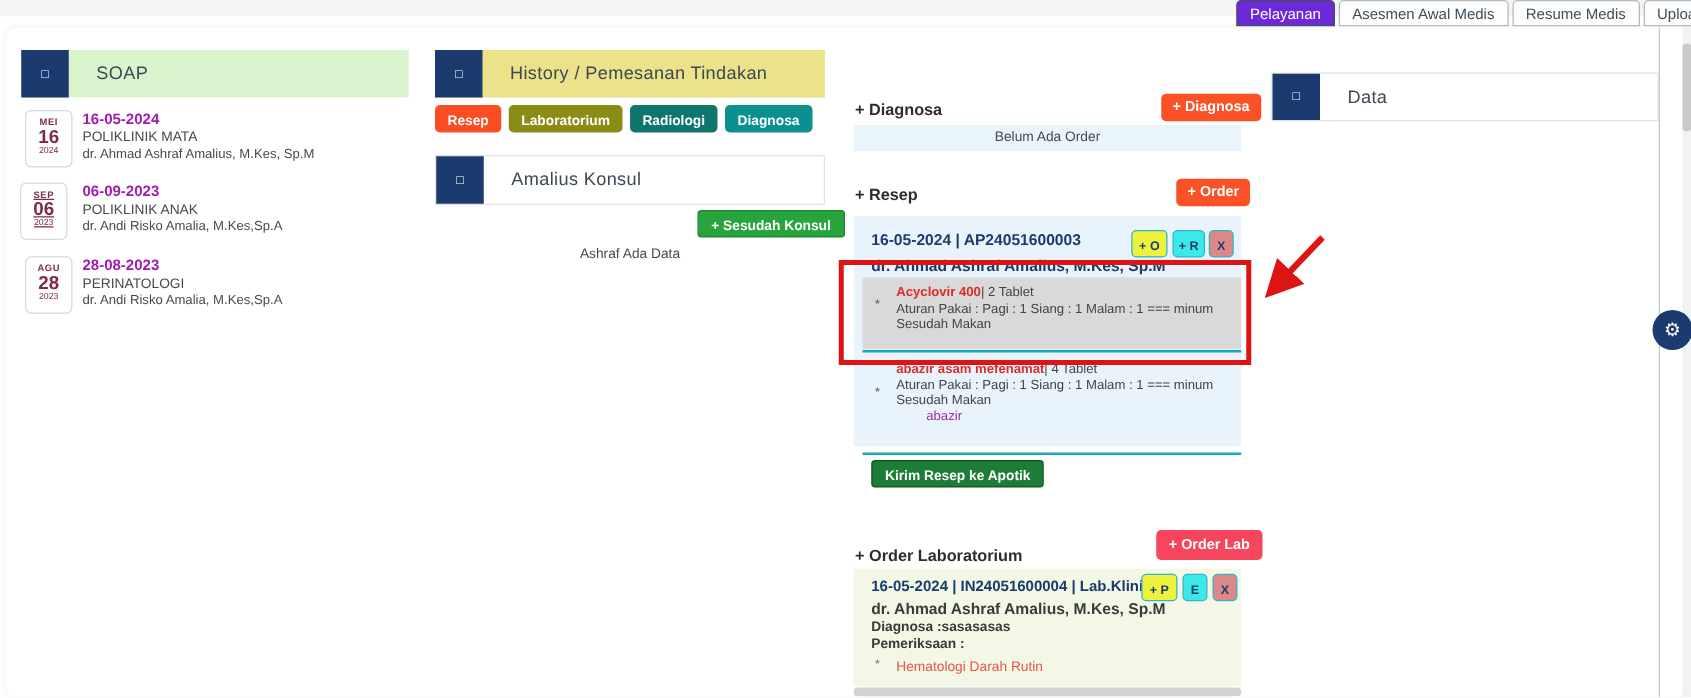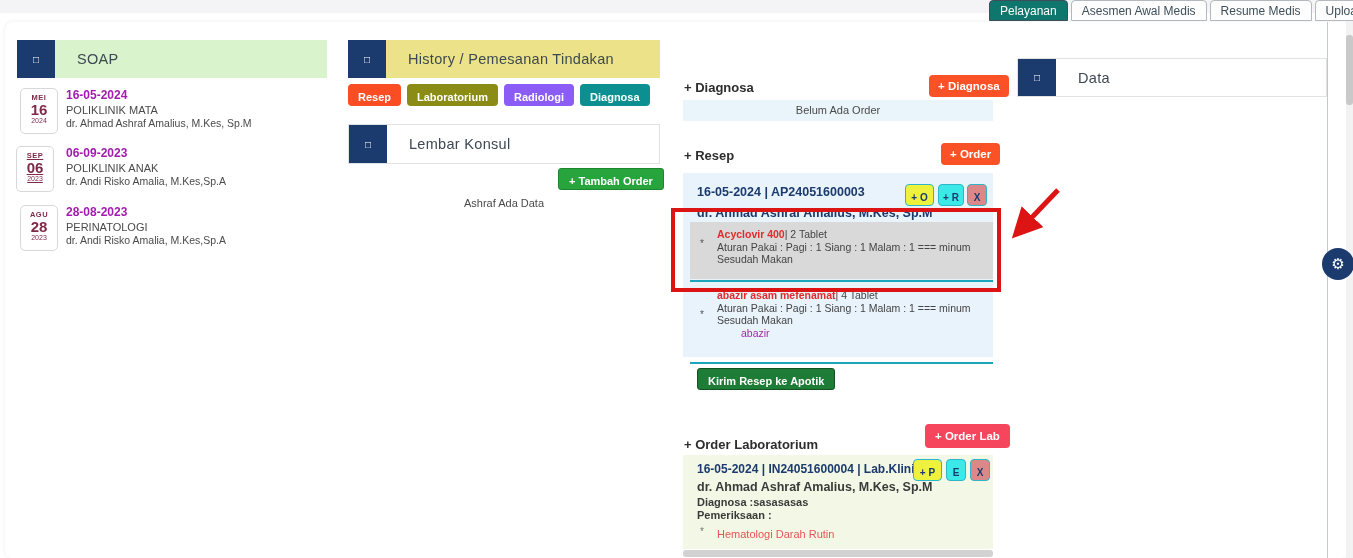--- a/index.html
+++ b/index.html
@@ -8,21 +8,21 @@
   body { position:relative; }
 
   .topstrip { position:absolute; left:0; top:0; width:1353px; height:13px; background:#f4f4f6; }
   .maincard { position:absolute; left:5px; top:22px; width:1343px; height:536px;
               background:#fff; border-radius:8px; box-shadow:0 0 5px rgba(0,0,0,.07); }
 
   
   .tabbar { position:absolute; left:989px; top:0; display:flex; gap:3px; z-index:5; }
   .tab { height:21px; padding:3px 10px 0; font-size:12px; color:#3e4f5b;
          background:#fdfdfd; border:1px solid #b2b8bc; border-radius:4px 4px 0 0; cursor:pointer; white-space:nowrap; }
-  .tab.active { background:#0f766e; color:#fff; border-color:#3e4f5b; }
+  .tab.active { background:#6d28d9; color:#fff; border-color:#3e4f5b; }
 
   
   .phead { position:absolute; display:flex; align-items:stretch; }
   .icon-sq { width:38px; background:#1b3a6d; color:#fff; display:flex; align-items:center;
              justify-content:center; font-size:10px; flex:0 0 38px; }
   .phead .ptitle { display:flex; align-items:center; padding-left:22px; font-size:14.5px;
                    color:#3d4852; letter-spacing:.3px; flex:1; }
   .hd-soap { background:#d9f3cc; }
   .hd-hist { background:#ece289; }
   .hd-white { background:#fff; border:1px solid #e2e2e2; }
@@ -37,21 +37,21 @@
   .entry .edate { font-size:12px; font-weight:bold; color:#a21caf; margin-bottom:2px; }
   .entry .eclinic { font-size:11px; color:#4a4a4a; margin-bottom:1px; }
   .entry .edoc { font-size:10.5px; color:#4a4a4a; }
 
   
   .fbtns { position:absolute; left:348px; top:84px; display:flex; gap:6px; }
   .fbtn { height:22px; padding:4px 10px 0; border:none; border-radius:4px; color:#fff;
           font-size:11px; font-weight:bold; font-family:inherit; cursor:pointer; }
   .fb-resep { background:#fb4d24; }
   .fb-lab   { background:#8a8c15; }
-  .fb-rad   { background:#8b5cf6; }
+  .fb-rad   { background:#0f766e; }
   .fb-diag  { background:#0c8f90; }
 
   .btn-green { position:absolute; height:22px; padding:3px 10px 0; background:#28a43c;
                border:1px solid #1d8530; border-radius:3px; color:#fff; font-size:11px;
                font-weight:bold; font-family:inherit; cursor:pointer; }
   .empty-mid { position:absolute; left:348px; top:197px; width:312px; text-align:center;
                font-size:11px; color:#4a4a4a; }
 
   
   .sec-head { position:absolute; font-size:13px; font-weight:bold; color:#2d2d2d; }
@@ -162,23 +162,23 @@
 </div>
 <div class="fbtns">
   <button class="fbtn fb-resep">Resep</button>
   <button class="fbtn fb-lab">Laboratorium</button>
   <button class="fbtn fb-rad">Radiologi</button>
   <button class="fbtn fb-diag">Diagnosa</button>
 </div>
 
 <div class="phead hd-white" style="left:348px; top:124px; width:312px; height:40px;">
   <span class="icon-sq">□</span>
-  <span class="ptitle">Lembar Konsul</span>
-</div>
-<button class="btn-green" style="left:558px; top:168px;">+ Tambah Order</button>
+  <span class="ptitle">Amalius Konsul</span>
+</div>
+<button class="btn-green" style="left:558px; top:168px;">+ Sesudah Konsul</button>
 <div class="empty-mid">Ashraf Ada Data</div>
 
 <div class="sec-head" style="left:684px; top:80px;">+ Diagnosa</div>
 <button class="btn-orange" style="left:929px; top:75px;">+ Diagnosa</button>
 <div class="empty-strip">Belum Ada Order</div>
 
 <div class="sec-head" style="left:684px; top:148px;">+ Resep</div>
 <button class="btn-orange" style="left:941px; top:143px;">+ Order</button>
 
 <div class="rcard">

